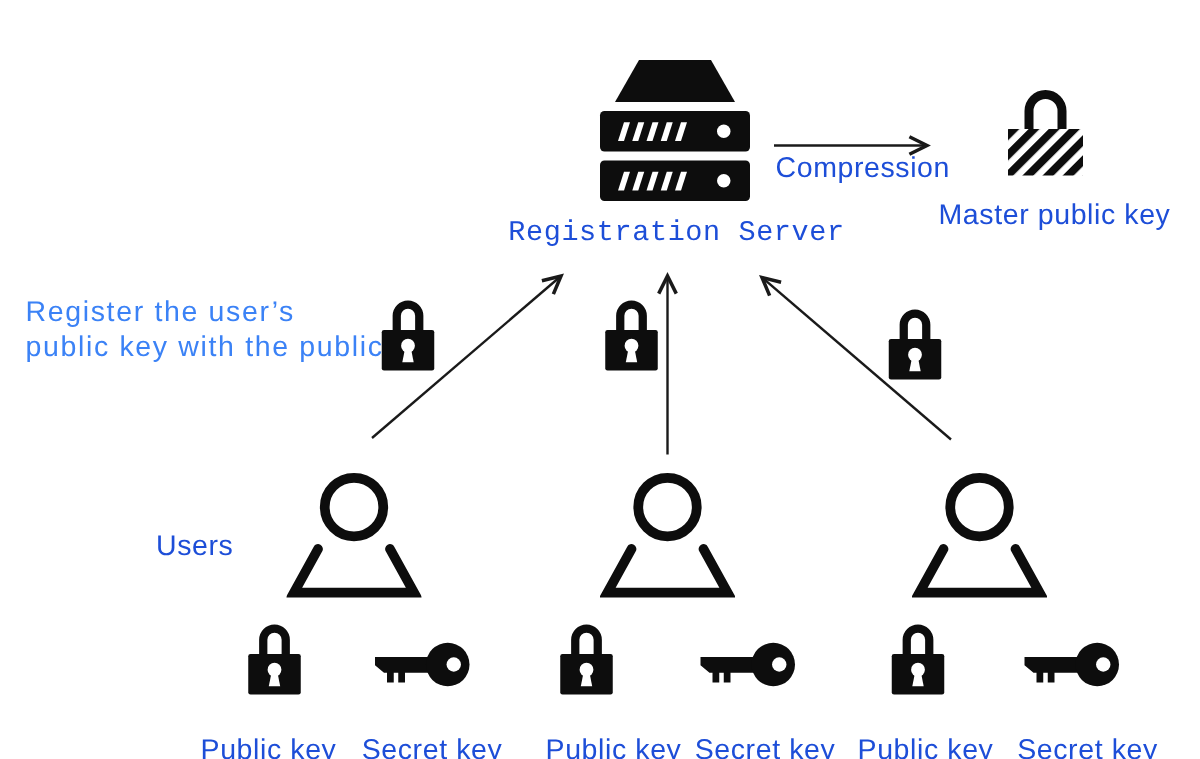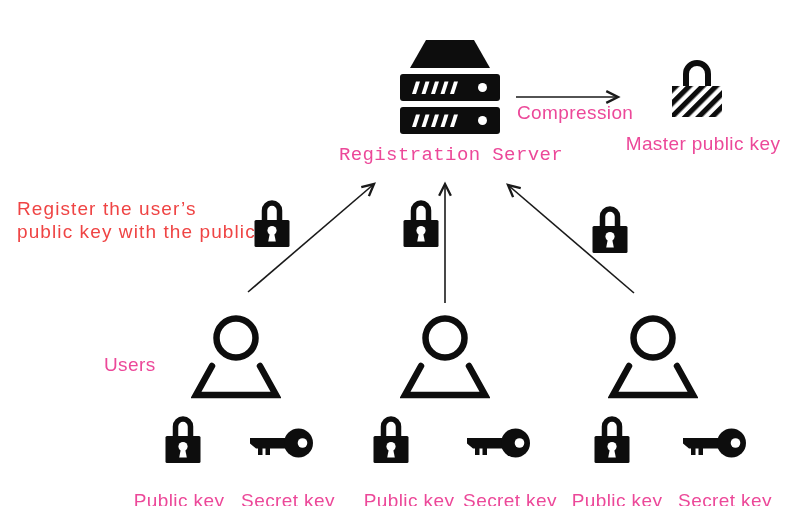--- a/index.html
+++ b/index.html
@@ -3,26 +3,26 @@
 <meta charset="utf-8">
 <style>
   html,body{margin:0;padding:0;background:#fff;}
   .canvas{
     position:relative;width:800px;height:506px;background:#ffffff;
     font-family:"Liberation Sans",sans-serif;color:#383838;overflow:hidden;
   }
   .abs{position:absolute;}
   .label{
     position:absolute;font-size:19px;letter-spacing:.4px;white-space:nowrap;
-    color:#ec4899;line-height:21px;
+    color:#1d4ed8;line-height:21px;
   }
   .centered{transform:translateX(-50%);}
   .annotation{
     position:absolute;left:17px;top:197px;font-size:19px;line-height:23px;
-    letter-spacing:1.1px;color:#ef4444;
+    letter-spacing:1.1px;color:#3b82f6;
   }
   svg .ink{fill:#0d0d0d;}
   svg .stroke-ink{stroke:#0d0d0d;fill:none;}
   
   #server-icon{left:398px;top:36px;}
   #master-lock-icon{left:664px;top:54px;}
   .upload-lock-1{left:253px;top:196px;}
   .upload-lock-2{left:402px;top:196px;}
   .upload-lock-3{left:591px;top:202px;}
   .person-1{left:191px;top:314px;}

